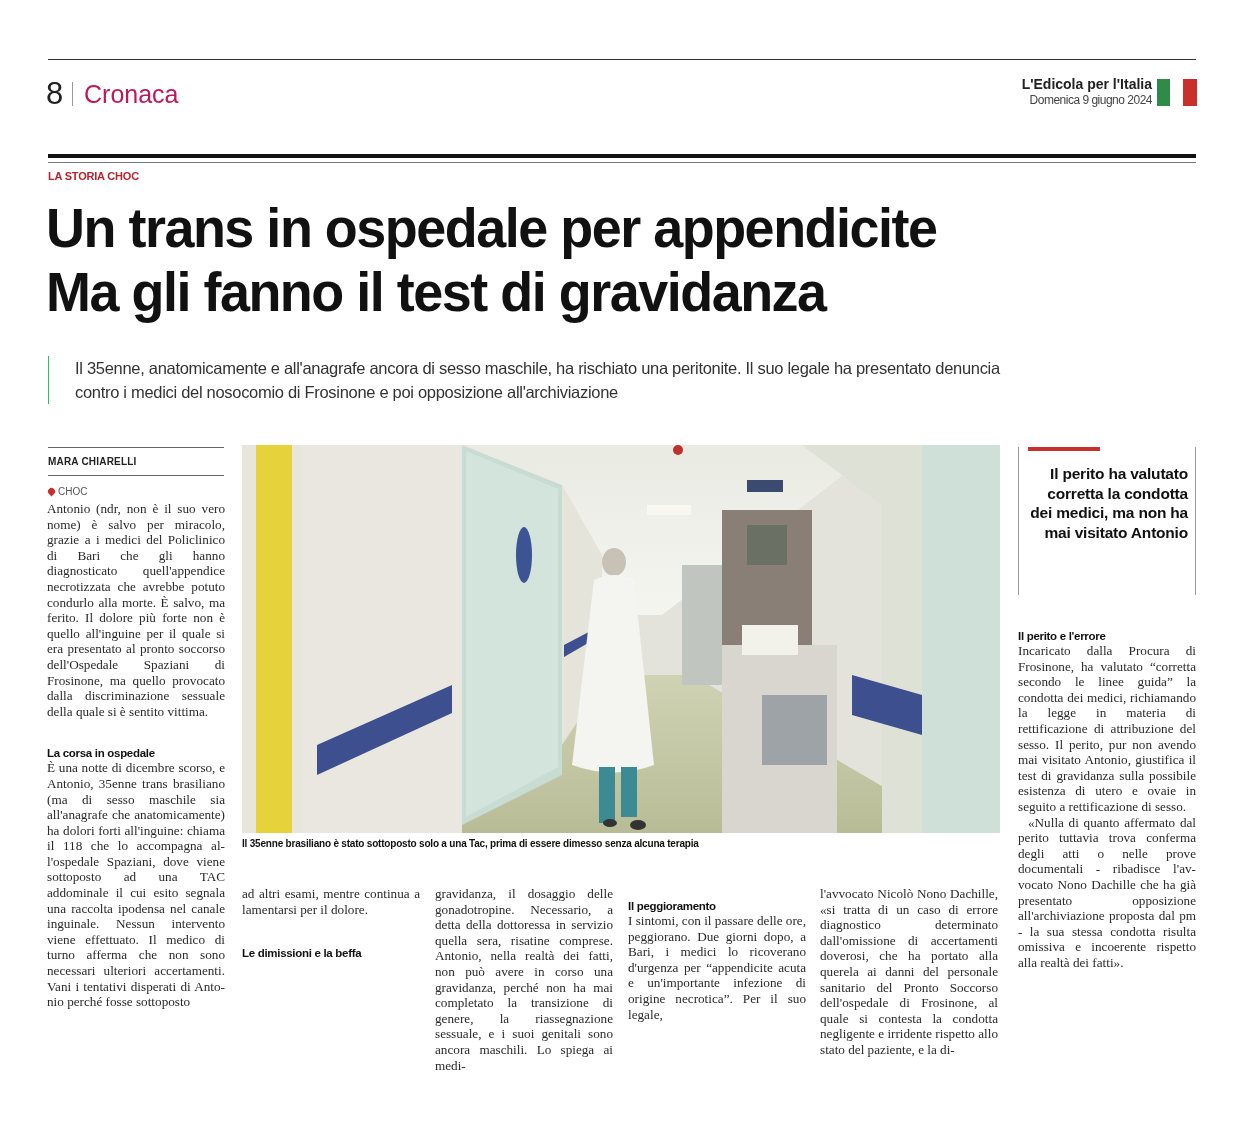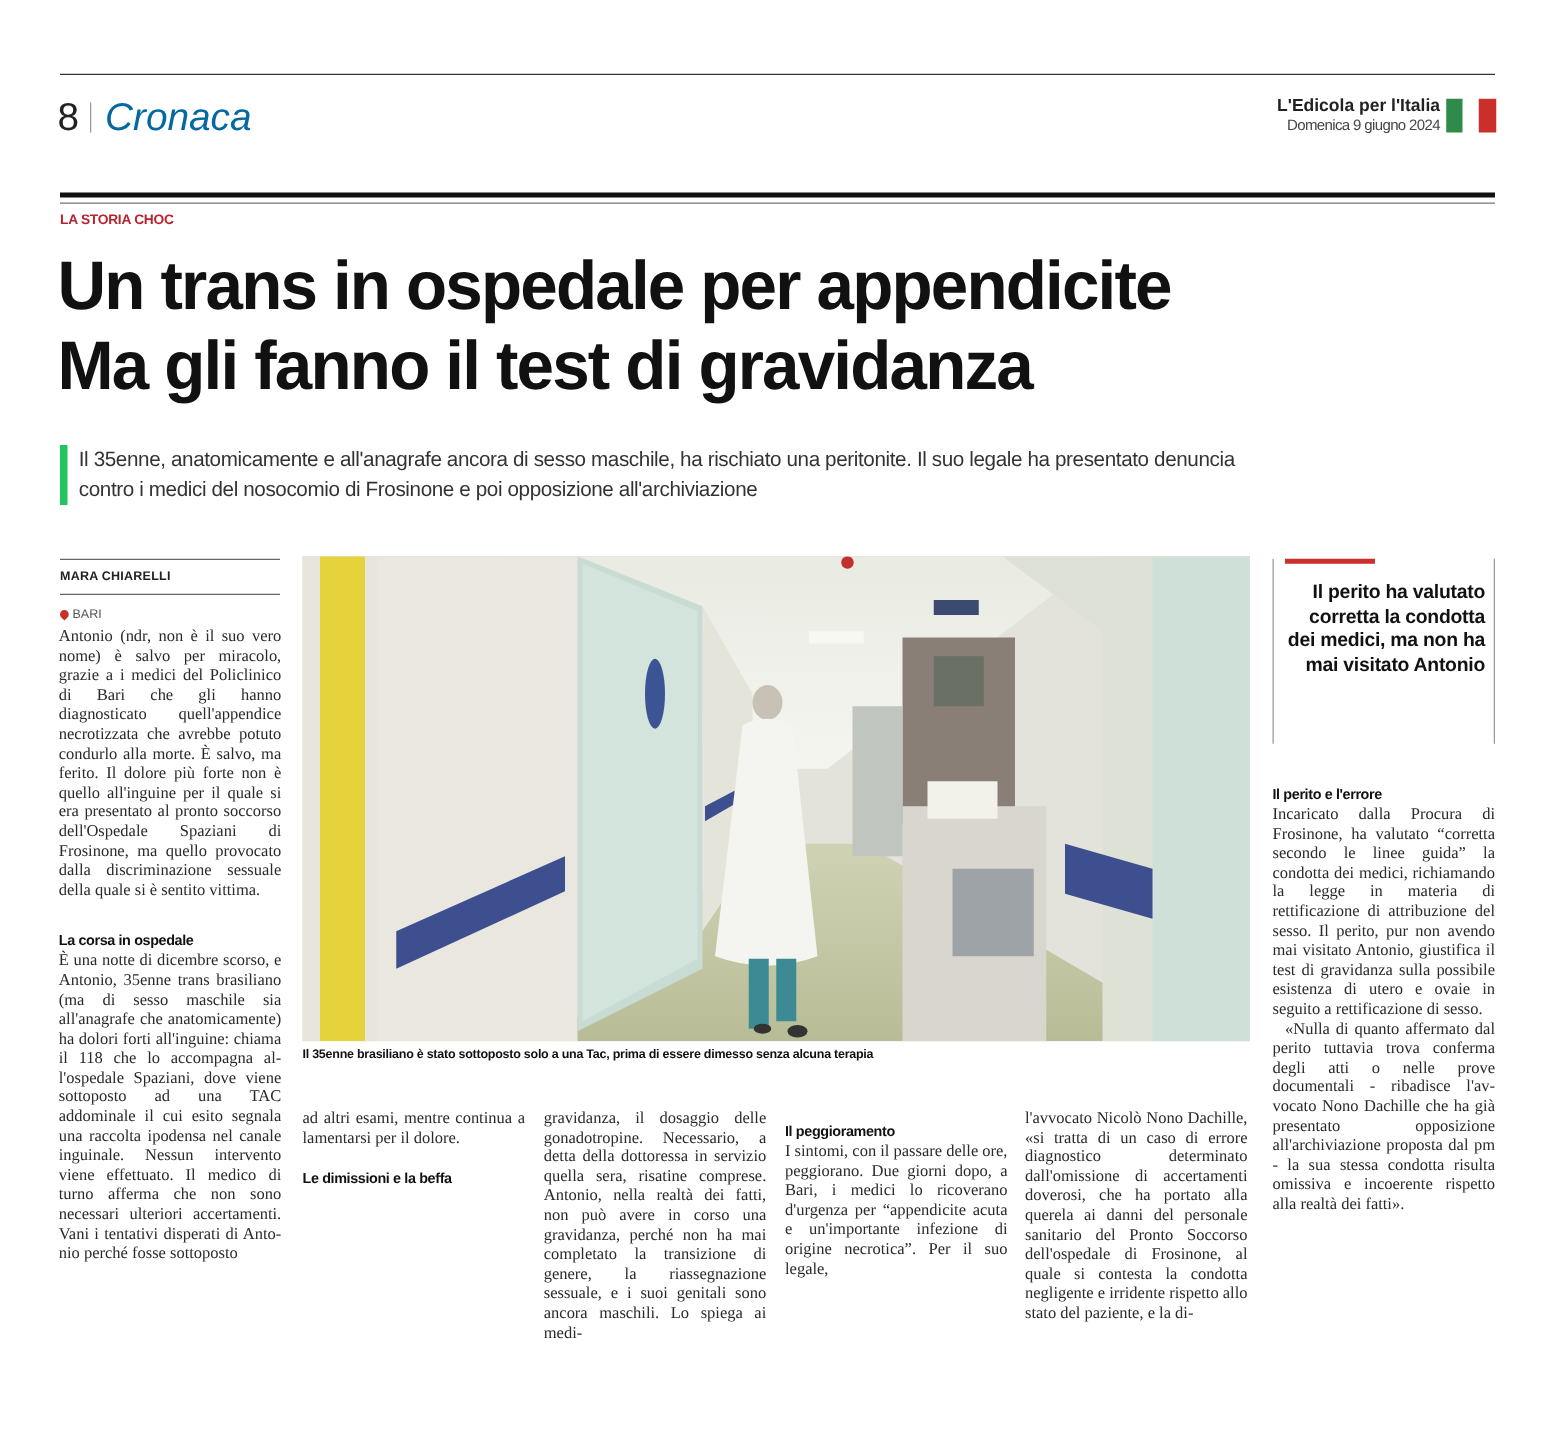--- a/index.html
+++ b/index.html
@@ -2,35 +2,35 @@
 <html><head>
 <meta charset="utf-8">
 <style>
   html, body { margin: 0; padding: 0; background: #ffffff; }
   body { width: 1236px; height: 1145px; position: relative; overflow: hidden; font-family: "Liberation Serif", serif; color: #222; }
   .abs { position: absolute; }
 
   .top-rule { left: 48px; top: 59px; width: 1148px; height: 1px; background: #333; }
   .page-num { left: 46px; top: 74px; font-family: "Liberation Sans", sans-serif; font-size: 31px; color: #222; line-height: 40px; }
   .sep { left: 72px; top: 82px; width: 1px; height: 24px; background: #999; }
-  .section { left: 84px; top: 74px; font-family: "Liberation Sans", sans-serif; font-size: 31px; color: #0369a1; line-height: 40px; font-style: italic; }
+  .section { left: 84px; top: 74px; font-family: "Liberation Sans", sans-serif; font-size: 25px; color: #be185d; line-height: 40px; }
 
   .masthead { right: 84px; top: 76px; text-align: right; font-family: "Liberation Sans", sans-serif; }
   .masthead .name { font-weight: bold; font-size: 14px; color: #222; line-height: 17px; padding-left: 32px; }
   .masthead .date { font-size: 12px; color: #444; line-height: 15px; letter-spacing: -0.5px; }
   .flag-g { left: 1157px; top: 79px; width: 13px; height: 27px; background: #2e8b4a; }
   .flag-r { left: 1183px; top: 79px; width: 14px; height: 27px; background: #c9302c; }
 
   .thick-rule { left: 48px; top: 154px; width: 1148px; height: 4px; background: #111; }
   .thin-rule { left: 48px; top: 162px; width: 1148px; height: 1px; background: #777; }
 
   .kicker { left: 48px; top: 170px; font-family: "Liberation Sans", sans-serif; font-weight: bold; font-size: 11px; color: #b8232e; letter-spacing: -0.2px; }
   .headline { left: 46px; top: 196px; font-family: "Liberation Sans", sans-serif; font-weight: bold; font-size: 55px; line-height: 64px; color: #111; letter-spacing: -1.5px; transform: scaleX(0.98); transform-origin: left top; }
 
-  .summary { left: 48px; top: 356px; width: 1150px; border-left: 6px solid #22c55e; padding-left: 9px; font-family: "Liberation Sans", sans-serif; font-size: 16.5px; line-height: 24px; color: #333; letter-spacing: -0.3px; }
+  .summary { left: 48px; top: 356px; width: 1150px; border-left: 1px solid #22c55e; padding-left: 26px; font-family: "Liberation Sans", sans-serif; font-size: 16.5px; line-height: 24px; color: #333; letter-spacing: -0.3px; }
 
   .byline-top { left: 48px; top: 447px; width: 176px; height: 1px; background: #666; }
   .byline { left: 48px; top: 456px; font-family: "Liberation Sans", sans-serif; font-weight: bold; font-size: 10px; color: #222; letter-spacing: 0.2px; }
   .byline-bot { left: 48px; top: 475px; width: 176px; height: 1px; background: #666; }
   .location { left: 48px; top: 486px; font-family: "Liberation Sans", sans-serif; font-size: 10px; color: #555; display: flex; align-items: center; gap: 3px; }
   .pin { width: 7px; height: 7px; background: #c9302c; border-radius: 50% 50% 50% 0; transform: rotate(-45deg); display: inline-block; }
 
   .col { width: 178px; font-size: 13.2px; line-height: 15.6px; color: #2a2a2a; text-align: justify; hyphens: manual; }
   .col p { margin: 0; }
   .col .sub { font-family: "Liberation Sans", sans-serif; font-weight: bold; font-size: 11.5px; line-height: 14px; color: #111; margin-top: 10px; letter-spacing: -0.3px; }
@@ -70,21 +70,21 @@
 <div class="abs summary">
   <div>Il 35enne, anatomicamente e all'anagrafe ancora di sesso maschile, ha rischiato una peritonite. Il suo legale ha presentato denuncia</div>
   <div>contro i medici del nosocomio di Frosinone e poi opposizione all'archiviazione</div>
 </div>
 
 <div class="abs byline-top"></div>
 <div class="abs byline">MARA CHIARELLI</div>
 <div class="abs byline-bot"></div>
 <div class="abs location">
   <span class="pin"></span>
-  <span>BARI</span>
+  <span>CHOC</span>
 </div>
 
 <div class="abs col" style="left:47px; top:501px;">
   <p>Antonio (ndr, non è il suo vero nome) è salvo per mi­racolo, grazie a i medici del Policlinico di Bari che gli hanno diagnosticato quel­l'appendice necrotizzata che avrebbe potuto condurlo al­la morte. È salvo, ma ferito. Il dolore più forte non è quello all'inguine per il quale si era presentato al pronto soccor­so dell'Ospedale Spaziani di Frosinone, ma quello provo­cato dalla discriminazione sessuale della quale si è sen­tito vittima.</p>
   <p class="sub" style="margin-top:27px;">La corsa in ospedale</p>
   <p>È una notte di dicembre scorso, e Antonio, 35enne trans brasiliano (ma di sesso maschile sia all'anagrafe che anatomicamente) ha dolori forti all'inguine: chiama il 118 che lo accompagna al­l'ospedale Spaziani, dove viene sottoposto ad una TAC addominale il cui esito se­gnala una raccolta ipodensa nel canale inguinale. Nessun intervento viene effettuato. Il medico di turno afferma che non sono necessari ul­teriori accertamenti. Vani i tentativi disperati di Anto­nio perché fosse sottoposto</p>
 </div>
 
 <div class="abs photo">
   <svg width="758" height="388" viewBox="0 0 758 388">
@@ -128,21 +128,21 @@
     <rect x="379" y="322" width="16" height="50" fill="#3c8a93"></rect>
     <ellipse cx="396" cy="380" rx="8" ry="5" fill="#333"></ellipse>
     <ellipse cx="368" cy="378" rx="7" ry="4" fill="#333"></ellipse>
     <circle cx="436" cy="5" r="5" fill="#c0302c"></circle>
   </svg>
 </div>
 <div class="abs caption">Il 35enne brasiliano è stato sottoposto solo a una Tac, prima di essere dimesso senza alcuna terapia</div>
 
 <div class="abs col" style="left:242px; top:886px;">
   <p>ad altri esami, mentre con­tinua a lamentarsi per il do­lore.</p>
-  <p class="sub" style="margin-top:19px;">Le dimissioni e la beffa</p>
+  <p class="sub" style="margin-top:29px;">Le dimissioni e la beffa</p>
 </div>
 
 <div class="abs col" style="left:435px; top:886px;">
   <p>gravidanza, il dosaggio delle gonadotropine. Necessario, a detta della dottoressa in servizio quella sera, risatine comprese. Antonio, nella realtà dei fatti, non può ave­re in corso una gravidanza, perché non ha mai comple­tato la transizione di genere, la riassegnazione sessuale, e i suoi genitali sono ancora maschili. Lo spiega ai medi-</p>
 </div>
 
 <div class="abs col" style="left:628px; top:886px;">
   <p class="sub" style="margin-top:13px;">Il peggioramento</p>
   <p>I sintomi, con il passare delle ore, peggiorano. Due giorni dopo, a Bari, i medici lo ri­coverano d'urgenza per “ap­pendicite acuta e un'impor­tante infezione di origine ne­crotica”. Per il suo legale,</p>
 </div>

